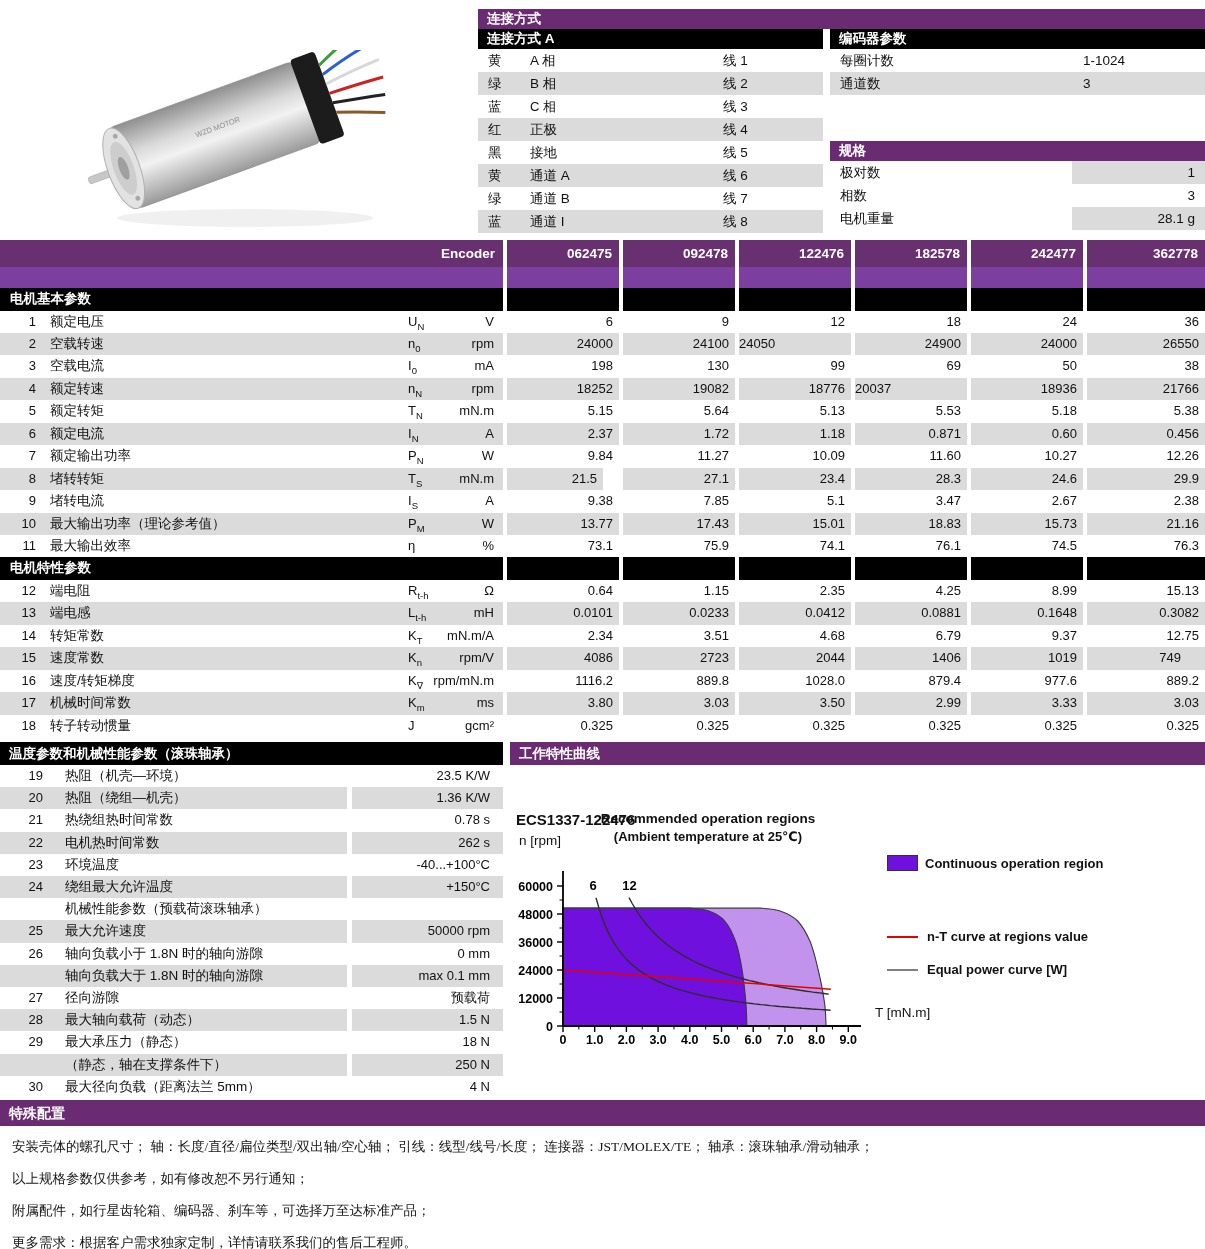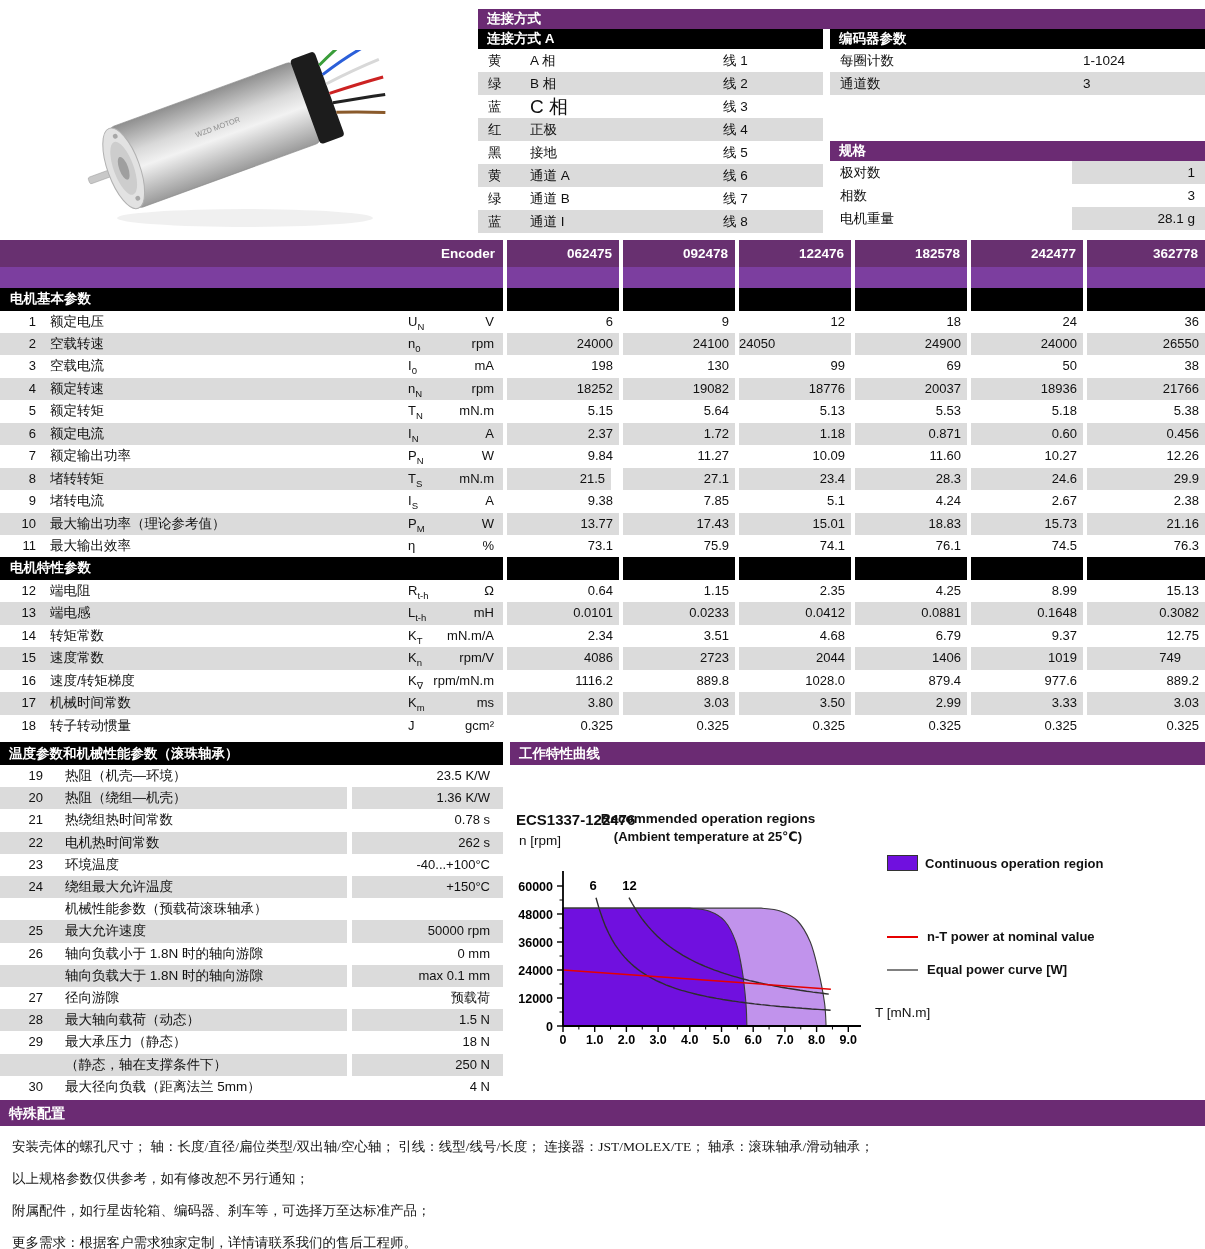--- a/index.html
+++ b/index.html
@@ -66,21 +66,21 @@
         <div class="cell" style="left: 52px; top: 0px; line-height: 23px; font-size: 13.5px;">A 相</div>
         <div class="cell" style="left: 245px; top: 0px; line-height: 23px; font-size: 13.5px;">线 1</div>
       </div>
       <div class="cell" style="left: 0px; top: 23px; width: 345px; height: 23px; background: rgb(219, 219, 219);">
         <div class="cell" style="left: 10px; top: 0px; line-height: 23px; font-size: 13.5px;">绿</div>
         <div class="cell" style="left: 52px; top: 0px; line-height: 23px; font-size: 13.5px;">B 相</div>
         <div class="cell" style="left: 245px; top: 0px; line-height: 23px; font-size: 13.5px;">线 2</div>
       </div>
       <div class="cell" style="left: 0px; top: 46px; width: 345px; height: 23px;">
         <div class="cell" style="left: 10px; top: 0px; line-height: 23px; font-size: 13.5px;">蓝</div>
-        <div class="cell" style="left: 52px; top: 0px; line-height: 23px; font-size: 19px;">C 相</div>
+        <div class="cell" style="left: 52px; top: 0px; line-height: 23px; font-size: 13px;">C 相</div>
         <div class="cell" style="left: 245px; top: 0px; line-height: 23px; font-size: 13.5px;">线 3</div>
       </div>
       <div class="cell" style="left: 0px; top: 69px; width: 345px; height: 23px; background: rgb(219, 219, 219);">
         <div class="cell" style="left: 10px; top: 0px; line-height: 23px; font-size: 13.5px;">红</div>
         <div class="cell" style="left: 52px; top: 0px; line-height: 23px; font-size: 13.5px;">正极</div>
         <div class="cell" style="left: 245px; top: 0px; line-height: 23px; font-size: 13.5px;">线 4</div>
       </div>
       <div class="cell" style="left: 0px; top: 92px; width: 345px; height: 23px;">
         <div class="cell" style="left: 10px; top: 0px; line-height: 23px; font-size: 13.5px;">黑</div>
         <div class="cell" style="left: 52px; top: 0px; line-height: 23px; font-size: 13.5px;">接地</div>
@@ -200,21 +200,21 @@
       <div class="cell" style="left: 0px; top: 377.85px; width: 1205px; height: 22.45px; font-size: 13px; line-height: 22.45px;">
         <div class="cell" style="left: 0px; top: 0px; width: 503px; height: 22.45px; background: rgb(219, 219, 219);">
           <div class="cell" style="left: 0px; top: 0px; width: 36px; text-align: right;">4</div>
           <div class="cell" style="left: 50px; top: 0px; font-size: 13.5px;">额定转速</div>
           <div class="cell" style="left: 408px; top: 0px;">n<sub>N</sub></div>
           <div class="cell" style="right: 9px; top: 0px;">rpm</div>
         </div>
         <div class="cell" style="left: 507px; top: 0px; width: 112px; height: 22.45px; background: rgb(219, 219, 219); text-align: right; padding-right: 6px;">18252</div>
         <div class="cell" style="left: 623px; top: 0px; width: 112px; height: 22.45px; background: rgb(219, 219, 219); text-align: right; padding-right: 6px;">19082</div>
         <div class="cell" style="left: 739px; top: 0px; width: 112px; height: 22.45px; background: rgb(219, 219, 219); text-align: right; padding-right: 6px;">18776</div>
-        <div class="cell" style="left: 855px; top: 0px; width: 112px; height: 22.45px; background: rgb(219, 219, 219); text-align: right; padding-right: 6px;">20037</div>
+        <div class="cell" style="left: 855px; top: 0px; width: 112px; height: 22.45px; background: rgb(219, 219, 219); text-align: left; padding-right: 6px;">20037</div>
         <div class="cell" style="left: 971px; top: 0px; width: 112px; height: 22.45px; background: rgb(219, 219, 219); text-align: right; padding-right: 6px;">18936</div>
         <div class="cell" style="left: 1087px; top: 0px; width: 118px; height: 22.45px; background: rgb(219, 219, 219); text-align: right; padding-right: 6px;">21766</div>
       </div>
       <div class="cell" style="left: 0px; top: 400.3px; width: 1205px; height: 22.45px; font-size: 13px; line-height: 22.45px;">
         <div class="cell" style="left: 0px; top: 0px; width: 503px; height: 22.45px;">
           <div class="cell" style="left: 0px; top: 0px; width: 36px; text-align: right;">5</div>
           <div class="cell" style="left: 50px; top: 0px; font-size: 13.5px;">额定转矩</div>
           <div class="cell" style="left: 408px; top: 0px;">T<sub>N</sub></div>
           <div class="cell" style="right: 9px; top: 0px;">mN.m</div>
         </div>
@@ -253,38 +253,38 @@
         <div class="cell" style="left: 971px; top: 0px; width: 112px; height: 22.45px; text-align: right; padding-right: 6px;">10.27</div>
         <div class="cell" style="left: 1087px; top: 0px; width: 118px; height: 22.45px; text-align: right; padding-right: 6px;">12.26</div>
       </div>
       <div class="cell" style="left: 0px; top: 467.65px; width: 1205px; height: 22.45px; font-size: 13px; line-height: 22.45px;">
         <div class="cell" style="left: 0px; top: 0px; width: 503px; height: 22.45px; background: rgb(219, 219, 219);">
           <div class="cell" style="left: 0px; top: 0px; width: 36px; text-align: right;">8</div>
           <div class="cell" style="left: 50px; top: 0px; font-size: 13.5px;">堵转转矩</div>
           <div class="cell" style="left: 408px; top: 0px;">T<sub>S</sub></div>
           <div class="cell" style="right: 9px; top: 0px;">mN.m</div>
         </div>
-        <div class="cell" style="left: 507px; top: 0px; width: 104px; height: 22.45px; background: rgb(219, 219, 219); text-align: right; padding-right: 6px;">21.5</div>
+        <div class="cell" style="left: 507px; top: 0px; width: 96px; height: 22.45px; background: rgb(219, 219, 219); text-align: right; padding-right: 6px;">21.5</div>
         <div class="cell" style="left: 623px; top: 0px; width: 112px; height: 22.45px; background: rgb(219, 219, 219); text-align: right; padding-right: 6px;">27.1</div>
         <div class="cell" style="left: 739px; top: 0px; width: 112px; height: 22.45px; background: rgb(219, 219, 219); text-align: right; padding-right: 6px;">23.4</div>
         <div class="cell" style="left: 855px; top: 0px; width: 112px; height: 22.45px; background: rgb(219, 219, 219); text-align: right; padding-right: 6px;">28.3</div>
         <div class="cell" style="left: 971px; top: 0px; width: 112px; height: 22.45px; background: rgb(219, 219, 219); text-align: right; padding-right: 6px;">24.6</div>
         <div class="cell" style="left: 1087px; top: 0px; width: 118px; height: 22.45px; background: rgb(219, 219, 219); text-align: right; padding-right: 6px;">29.9</div>
       </div>
       <div class="cell" style="left: 0px; top: 490.1px; width: 1205px; height: 22.45px; font-size: 13px; line-height: 22.45px;">
         <div class="cell" style="left: 0px; top: 0px; width: 503px; height: 22.45px;">
           <div class="cell" style="left: 0px; top: 0px; width: 36px; text-align: right;">9</div>
           <div class="cell" style="left: 50px; top: 0px; font-size: 13.5px;">堵转电流</div>
           <div class="cell" style="left: 408px; top: 0px;">I<sub>S</sub></div>
           <div class="cell" style="right: 9px; top: 0px;">A</div>
         </div>
         <div class="cell" style="left: 507px; top: 0px; width: 112px; height: 22.45px; text-align: right; padding-right: 6px;">9.38</div>
         <div class="cell" style="left: 623px; top: 0px; width: 112px; height: 22.45px; text-align: right; padding-right: 6px;">7.85</div>
         <div class="cell" style="left: 739px; top: 0px; width: 112px; height: 22.45px; text-align: right; padding-right: 6px;">5.1</div>
-        <div class="cell" style="left: 855px; top: 0px; width: 112px; height: 22.45px; text-align: right; padding-right: 6px;">4.24</div>
+        <div class="cell" style="left: 855px; top: 0px; width: 112px; height: 22.45px; text-align: right; padding-right: 6px;">3.47</div>
         <div class="cell" style="left: 971px; top: 0px; width: 112px; height: 22.45px; text-align: right; padding-right: 6px;">2.67</div>
         <div class="cell" style="left: 1087px; top: 0px; width: 118px; height: 22.45px; text-align: right; padding-right: 6px;">2.38</div>
       </div>
       <div class="cell" style="left: 0px; top: 512.55px; width: 1205px; height: 22.45px; font-size: 13px; line-height: 22.45px;">
         <div class="cell" style="left: 0px; top: 0px; width: 503px; height: 22.45px; background: rgb(219, 219, 219);">
           <div class="cell" style="left: 0px; top: 0px; width: 36px; text-align: right;">10</div>
           <div class="cell" style="left: 50px; top: 0px; font-size: 13.5px;">最大输出功率（理论参考值）</div>
           <div class="cell" style="left: 408px; top: 0px;">P<sub>M</sub></div>
           <div class="cell" style="right: 9px; top: 0px;">W</div>
         </div>
@@ -579,21 +579,21 @@
       <line x1="327.45" y1="181" x2="327.45" y2="184.5" stroke="#000" stroke-width="1"></line>
     </svg>
 
   <div id="legend" class="abs" style="left:887px;top:850px;width:318px;height:140px">
       <div class="cell" style="left: 0px; top: 3px; width: 318px; height: 26px;">
         <div class="cell" style="left: 0px; top: 2px; width: 31px; height: 16px; background: rgb(112, 16, 223); border: 1px solid rgb(51, 51, 51);"></div>
         <div class="cell" style="left: 38px; top: 0px; font-weight: bold; font-size: 13px; line-height: 21px;">Continuous operation region</div>
       </div>
       <div class="cell" style="left: 0px; top: 76px; width: 318px; height: 26px;">
         <div class="cell" style="left: 0px; top: 10px; width: 31px; height: 0px; border-top: 2px solid rgb(230, 0, 0);"></div>
-        <div class="cell" style="left: 40px; top: 0px; font-weight: bold; font-size: 13px; line-height: 21px;">n-T power at nominal value</div>
+        <div class="cell" style="left: 40px; top: 0px; font-weight: bold; font-size: 13px; line-height: 21px;">n-T curve at regions value</div>
       </div>
       <div class="cell" style="left: 0px; top: 109px; width: 318px; height: 26px;">
         <div class="cell" style="left: 0px; top: 10px; width: 31px; height: 0px; border-top: 2px solid rgb(128, 128, 128);"></div>
         <div class="cell" style="left: 40px; top: 0px; font-weight: bold; font-size: 13px; line-height: 21px;">Equal power curve [W]</div>
       </div>
     </div>
 
   <div class="abs bar" style="left:0;top:1100px;width:1205px;height:26px;line-height:26px;font-size:14px">
     <span>特殊配置</span></div>
   <div id="notes" class="abs" style="left:12px;top:0;width:1190px;height:1249px">

